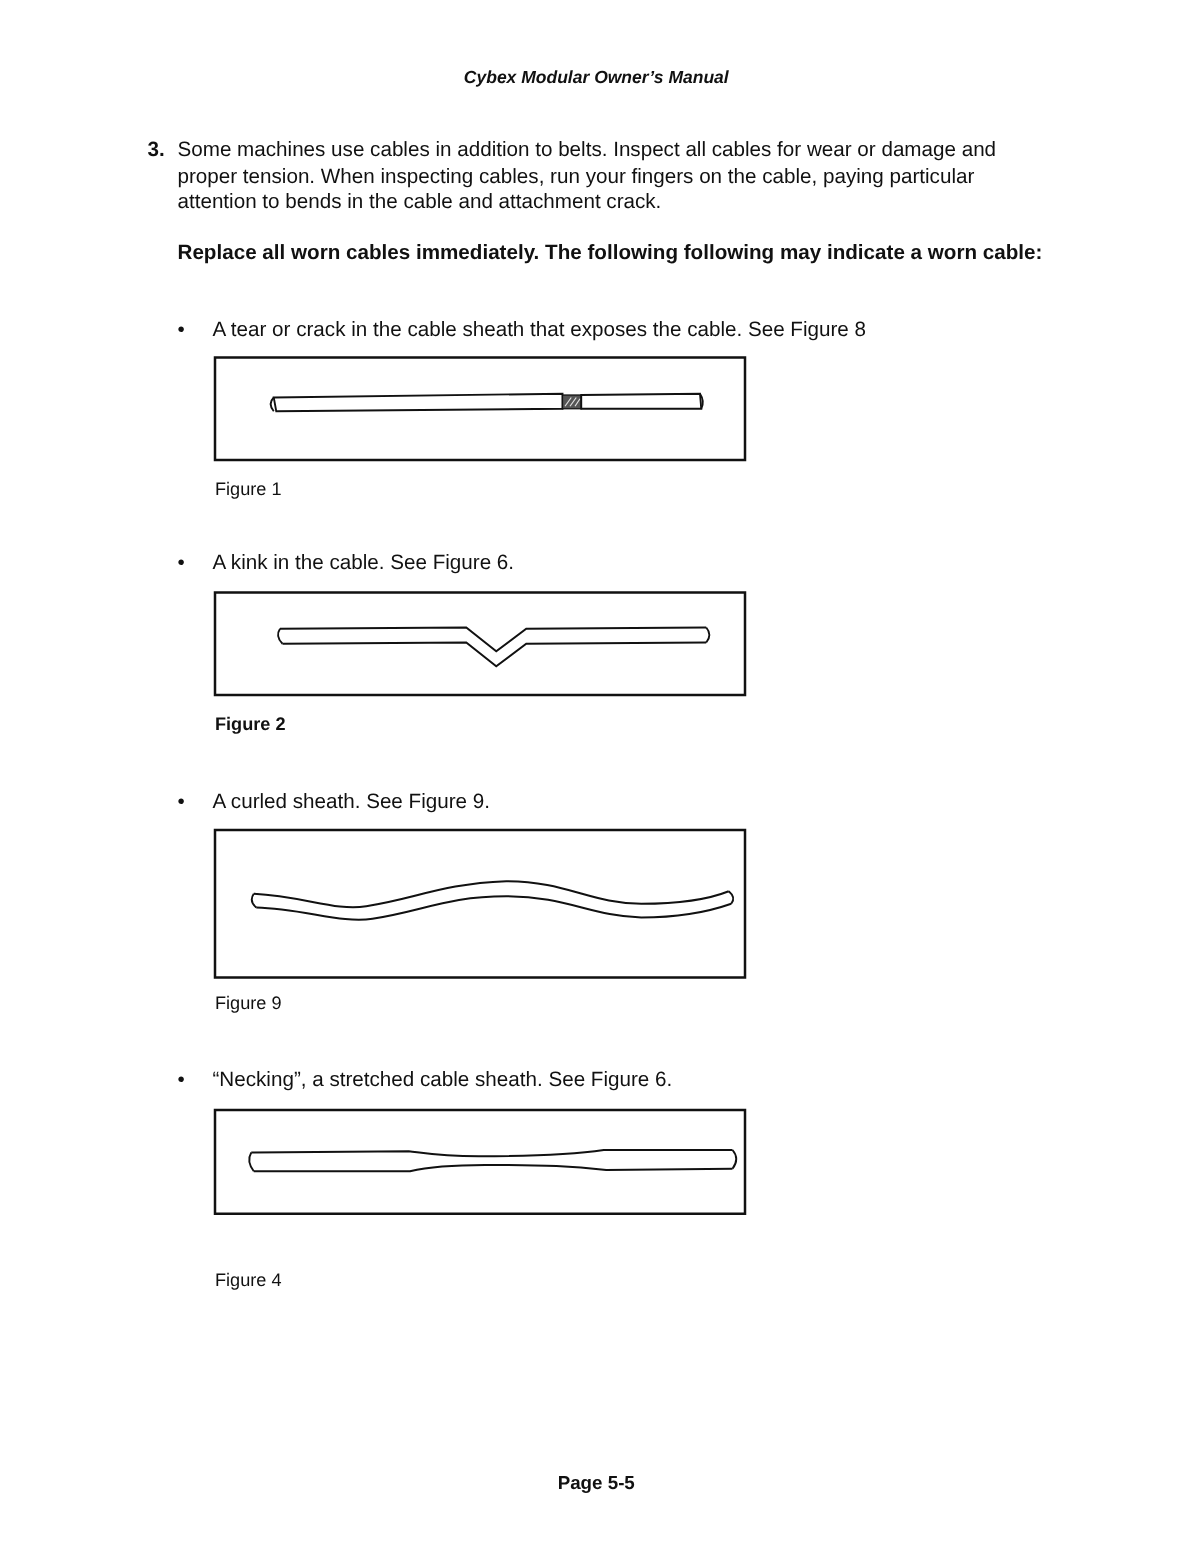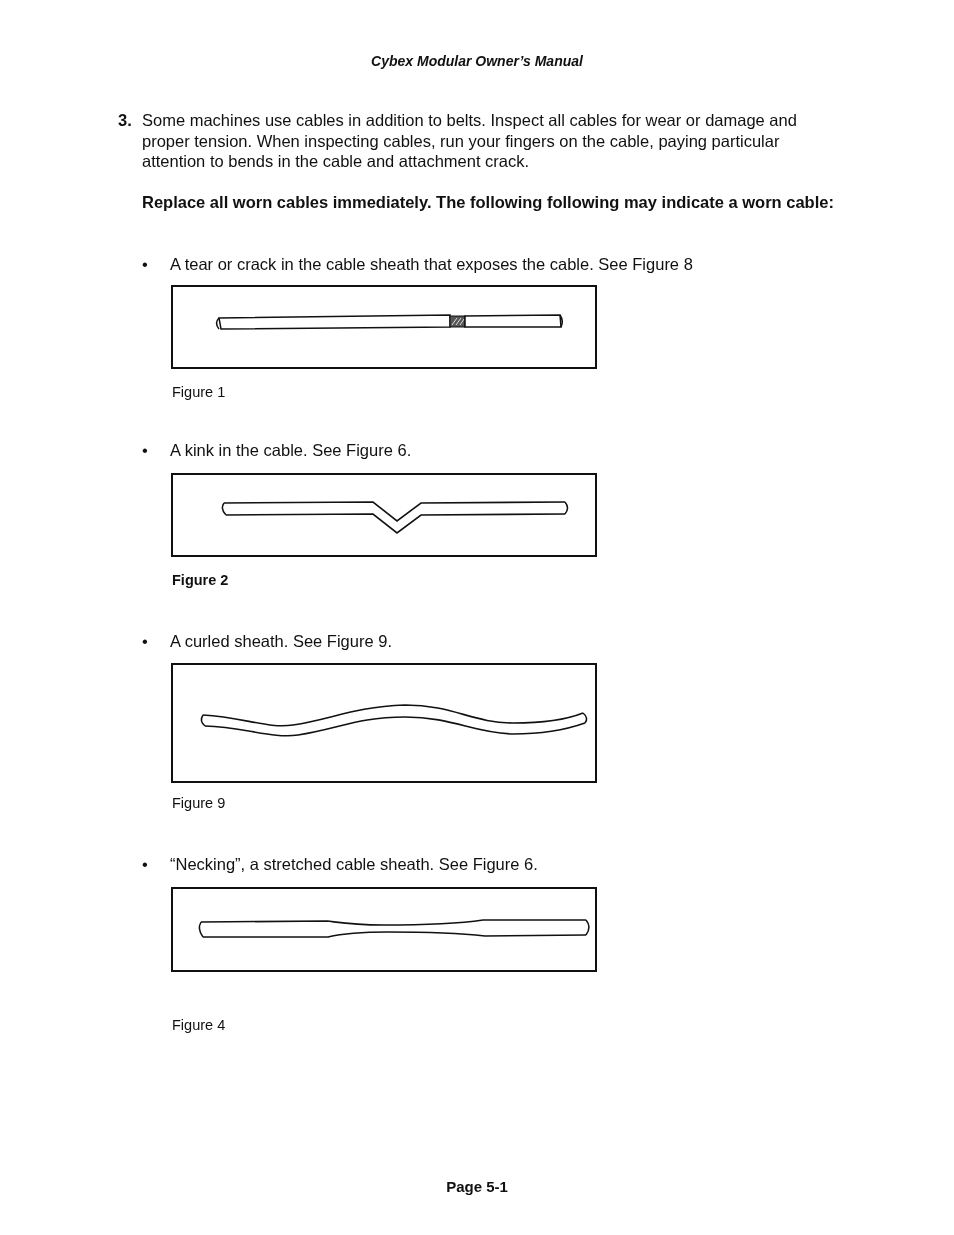--- a/index.html
+++ b/index.html
@@ -82,13 +82,13 @@
 <div class="figure-box" style="top:887px;height:85px;">
   <svg width="426" height="85" viewBox="0 0 426 85">
     <path d="M28 33 L154 32 C170 34 180 36 210 36 C260 36 290 34 310 31 L413 31" fill="none" stroke="#111" stroke-width="1.6"></path>
     <path d="M30 48 L155 48 C172 44 190 43 215 43 C265 43 285 44 312 47 L413 46" fill="none" stroke="#111" stroke-width="1.6"></path>
     <path d="M28 33 Q24 40 30 48" fill="none" stroke="#111" stroke-width="1.5"></path>
     <path d="M413 31 Q419 38 413 46" fill="none" stroke="#111" stroke-width="1.5"></path>
   </svg>
 </div>
 <div class="caption" style="top:985px;margin-top:32px;">Figure 4</div>
 
-<div class="footer">Page 5-1</div>
+<div class="footer">Page 5-5</div>
 
 </body></html>

